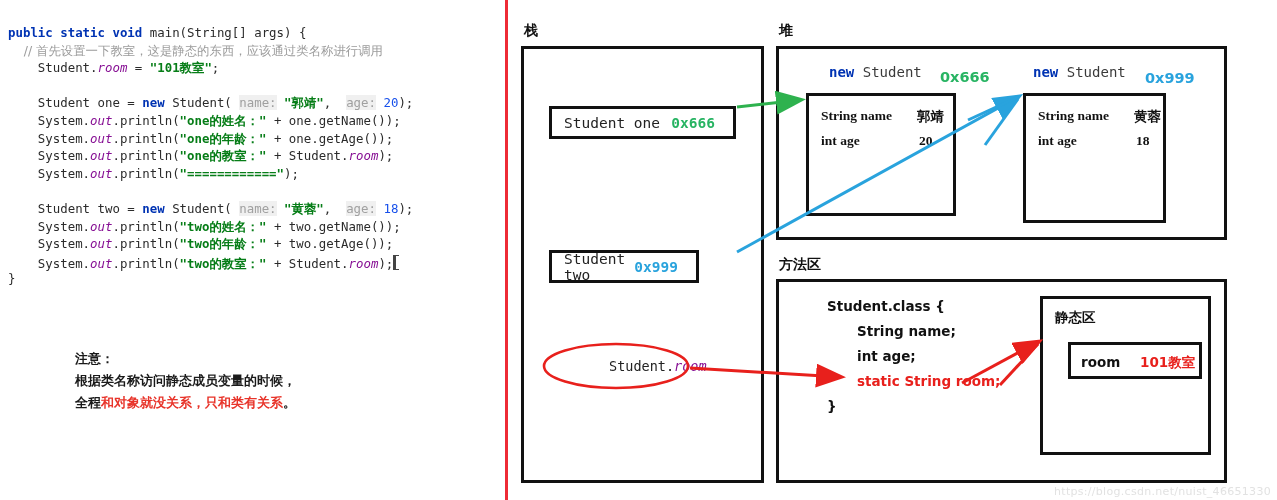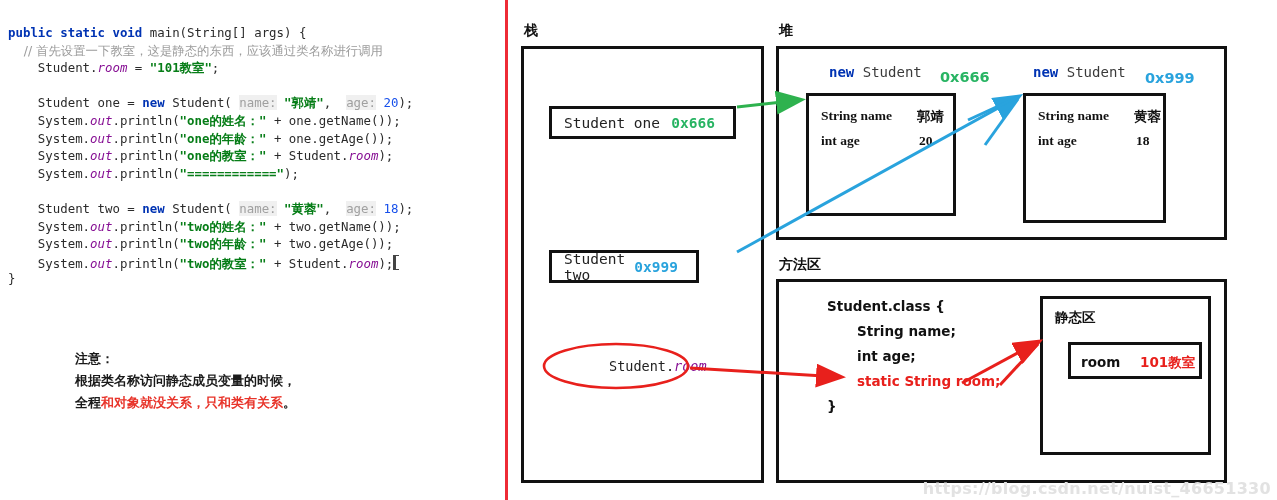--- a/index.html
+++ b/index.html
@@ -166,24 +166,23 @@
     position: absolute;
     left: 0; top: 0;
     width: 1277px; height: 500px;
     pointer-events: none;
   }
 
   .watermark {
     position: absolute;
     right: 6px; bottom: 2px;
     font-family: "DejaVu Sans", "Liberation Sans", sans-serif;
-    font-size: 16px;
+    font-size: 11px;
     color: #e2e2e2;
     letter-spacing: 0.3px;
-    font-weight: bold;
   }
 </style>
 </head>
 <body>
 
 <div id="root">
 
   <div id="code-panel">
     <div class="code-area" id="code-area"><div class="code-line"><span class="kw">public </span><span class="kw">static </span><span class="kw">void </span><span class="ident">main(String[] args) {</span></div><div class="code-line"><span class="cmt">    // 首先设置一下教室，这是静态的东西，应该通过类名称进行调用</span></div><div class="code-line"><span class="ident">    Student.</span><span class="field">room</span><span class="ident"> = </span><span class="str">"101教室"</span><span class="ident">;</span></div><div class="code-line">&nbsp;</div><div class="code-line"><span class="ident">    Student one = </span><span class="kw">new</span><span class="ident"> Student( </span><span class="hint">name:</span><span class="ident"> </span><span class="str">"郭靖"</span><span class="ident">,  </span><span class="hint">age:</span><span class="ident"> </span><span class="num">20</span><span class="ident">);</span></div><div class="code-line"><span class="ident">    System.</span><span class="field">out</span><span class="ident">.println(</span><span class="str">"one的姓名："</span><span class="ident"> + one.getName());</span></div><div class="code-line"><span class="ident">    System.</span><span class="field">out</span><span class="ident">.println(</span><span class="str">"one的年龄："</span><span class="ident"> + one.getAge());</span></div><div class="code-line"><span class="ident">    System.</span><span class="field">out</span><span class="ident">.println(</span><span class="str">"one的教室："</span><span class="ident"> + Student.</span><span class="field">room</span><span class="ident">);</span></div><div class="code-line"><span class="ident">    System.</span><span class="field">out</span><span class="ident">.println(</span><span class="str">"============"</span><span class="ident">);</span></div><div class="code-line">&nbsp;</div><div class="code-line"><span class="ident">    Student two = </span><span class="kw">new</span><span class="ident"> Student( </span><span class="hint">name:</span><span class="ident"> </span><span class="str">"黄蓉"</span><span class="ident">,  </span><span class="hint">age:</span><span class="ident"> </span><span class="num">18</span><span class="ident">);</span></div><div class="code-line"><span class="ident">    System.</span><span class="field">out</span><span class="ident">.println(</span><span class="str">"two的姓名："</span><span class="ident"> + two.getName());</span></div><div class="code-line"><span class="ident">    System.</span><span class="field">out</span><span class="ident">.println(</span><span class="str">"two的年龄："</span><span class="ident"> + two.getAge());</span></div><div class="code-line"><span class="ident">    System.</span><span class="field">out</span><span class="ident">.println(</span><span class="str">"two的教室："</span><span class="ident"> + Student.</span><span class="field">room</span><span class="ident">);</span><span class="caret"></span></div><div class="code-line"><span class="ident">}</span></div></div>
 

